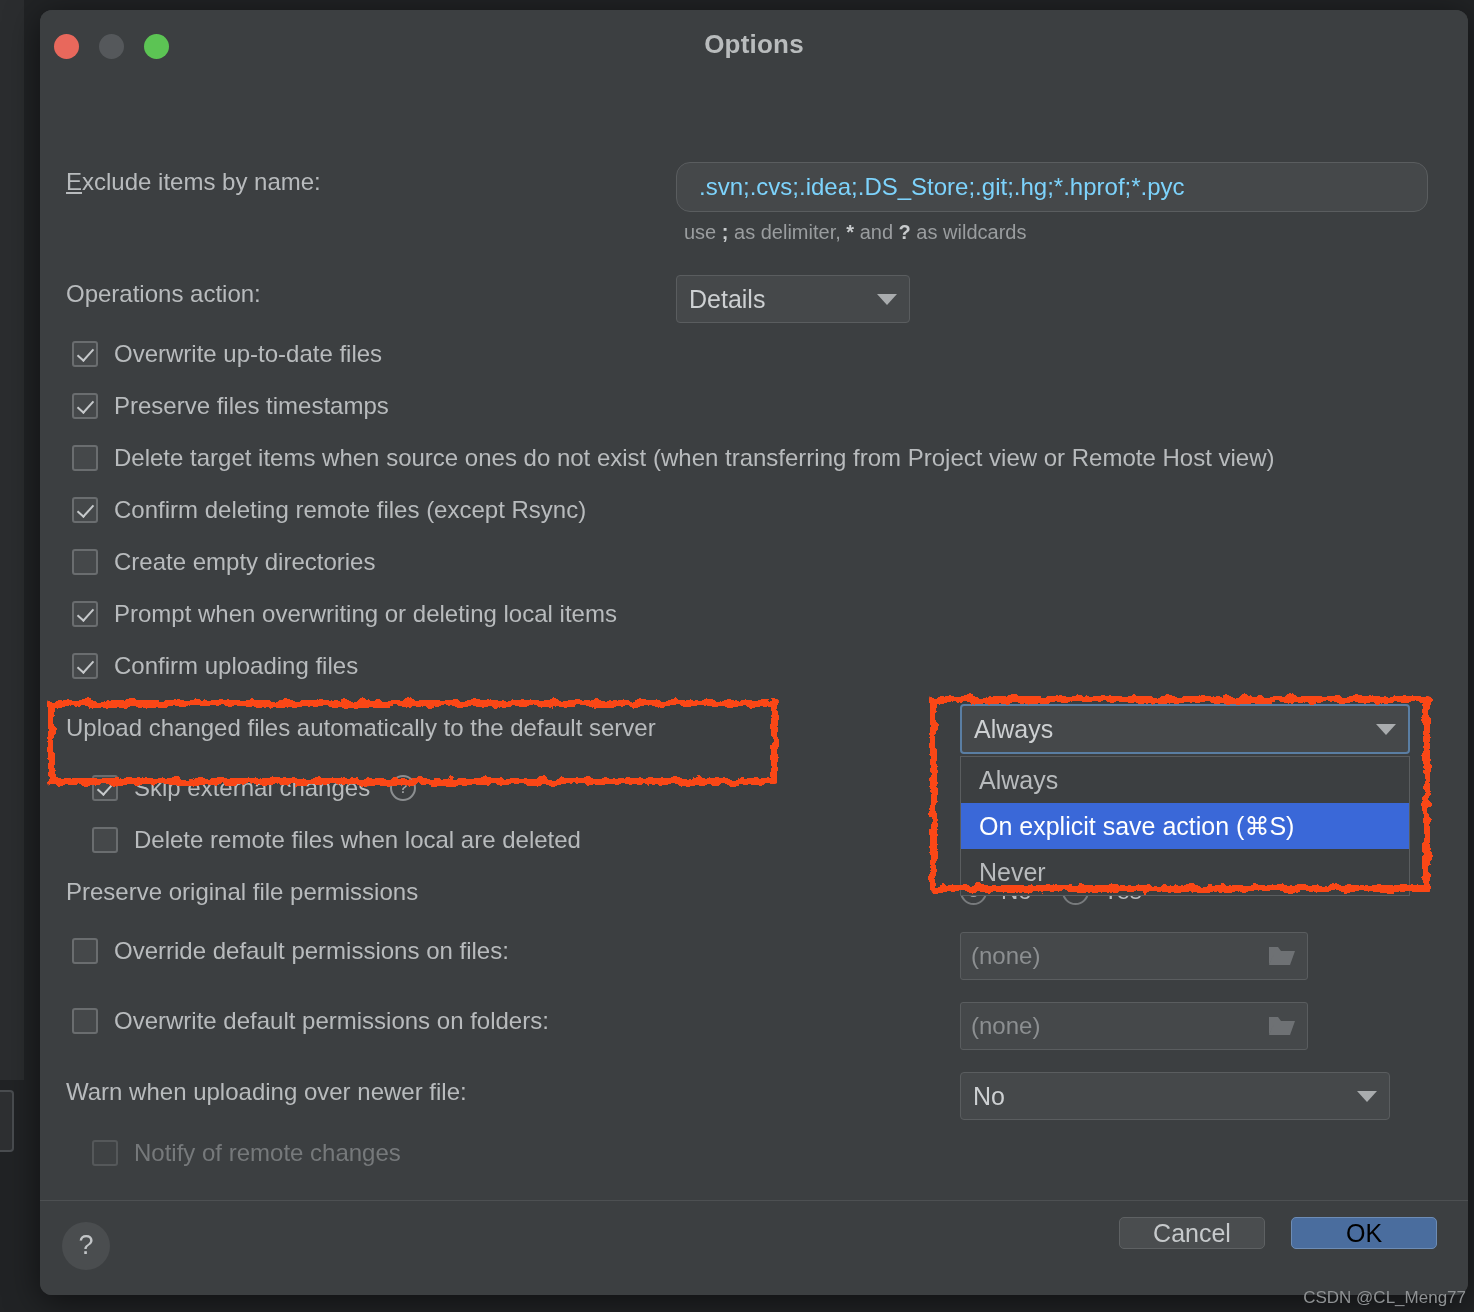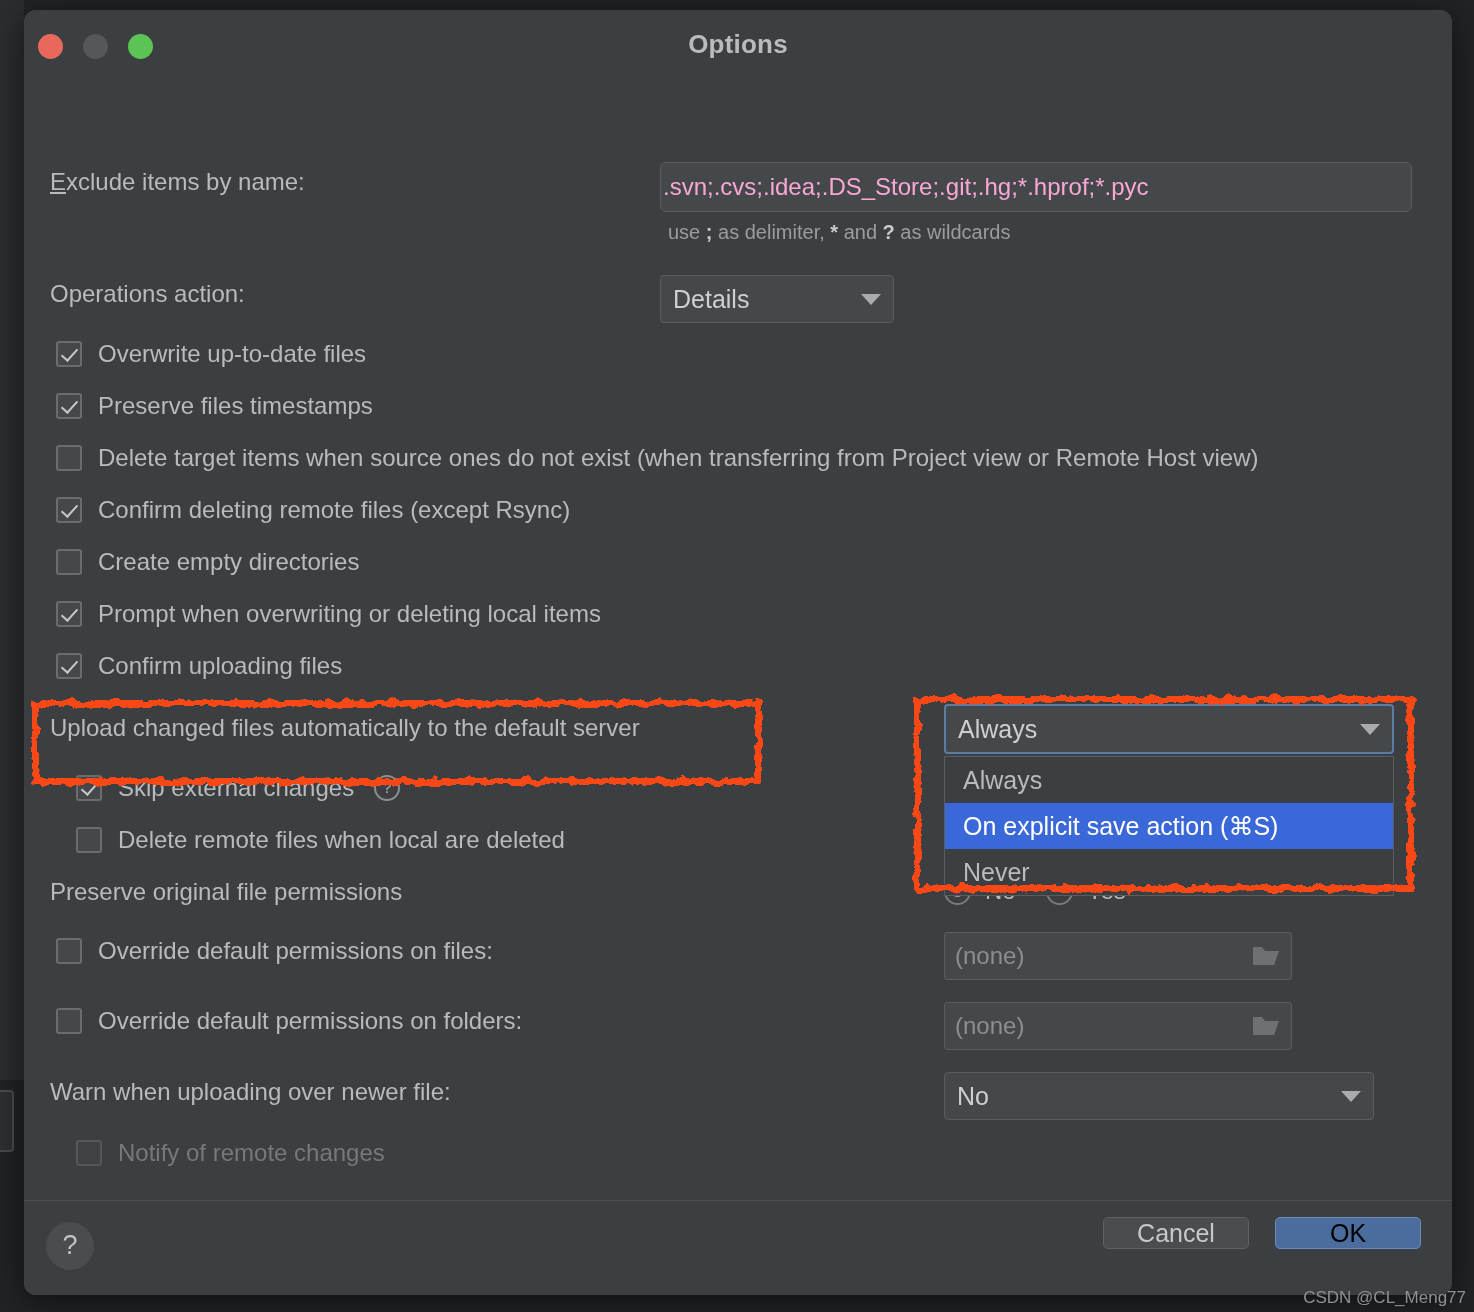--- a/index.html
+++ b/index.html
@@ -13,21 +13,21 @@
   .backdrop-left-top {
     position: absolute; left: 0; top: 0; width: 24px; height: 1080px;
     background: #2b2d2f;
   }
   .backdrop-panel {
     position: absolute; left: 0; top: 1090px; width: 14px; height: 62px;
     border: 2px solid #4a4d50; border-left: none; border-radius: 0 4px 4px 0;
     background: #2e3032;
   }
   .dialog {
-    position: absolute; left: 24px; top: 10px;
+    position: absolute; left: 40px; top: 10px;
     width: 1428px; height: 1285px;
     background: #3c3f41;
     border-radius: 12px;
     box-shadow: 0 6px 34px rgba(0,0,0,0.55);
     overflow: hidden;
   }
   .titlebar {
     position: relative; height: 62px; width: 100%;
     background: #3c3f41;
   }
@@ -42,22 +42,22 @@
   }
   .body { position: relative; height: 1152px; }
 
   .row-label {
     position: absolute; font-size: 24px; color: #b8bbbd; white-space: nowrap;
   }
   .mnemonic { text-decoration: underline; }
 
   .textinput {
     position: absolute; background: #45484a; border: 1px solid #5a5d5f;
-    border-radius: 6px; color: #f9a8d4; font-size: 24px;
-    display: flex; align-items: center; padding: 0 2px;
+    border-radius: 14px; color: #7dd3fc; font-size: 24px;
+    display: flex; align-items: center; padding: 0 22px;
   }
   .hint { position: absolute; font-size: 20px; color: #9a9d9f; }
   .hint b { color: #c8cbcd; }
 
   .combo {
     position: absolute; background: #45484a; border: 1px solid #5a5d5f;
     border-radius: 4px; display: flex; align-items: center;
     padding: 0 12px; color: #cdd0d2; font-size: 25px;
   }
   .combo .arrow {
@@ -246,21 +246,21 @@
     <div class="pathfield" style="left:920px; top:860px; width:348px; height:48px;">
       <span>(none)</span>
       <svg class="folder-ico" viewBox="0 0 30 24">
         <path d="M2 21 L7 7 L28 7 L23 21 Z" fill="#6e7174"></path>
         <path d="M2 21 L2 3 L11 3 L14 7 L22 7 L22 10 L7 10 Z" fill="#6e7174"></path>
       </svg>
     </div>
 
     <div class="cbrow" style="left:32px; top:935px;">
       <span class="cbox"></span>
-      <span class="cblabel">Override default permissions on folders:</span>
+      <span class="cblabel">Overwrite default permissions on folders:</span>
     </div>
     <div class="pathfield" style="left:920px; top:930px; width:348px; height:48px;">
       <span>(none)</span>
       <svg class="folder-ico" viewBox="0 0 30 24">
         <path d="M2 21 L7 7 L28 7 L23 21 Z" fill="#6e7174"></path>
         <path d="M2 21 L2 3 L11 3 L14 7 L22 7 L22 10 L7 10 Z" fill="#6e7174"></path>
       </svg>
     </div>
 
     <div class="row-label" style="left:26px; top:1006px;">Warn when uploading over newer file:</div>

